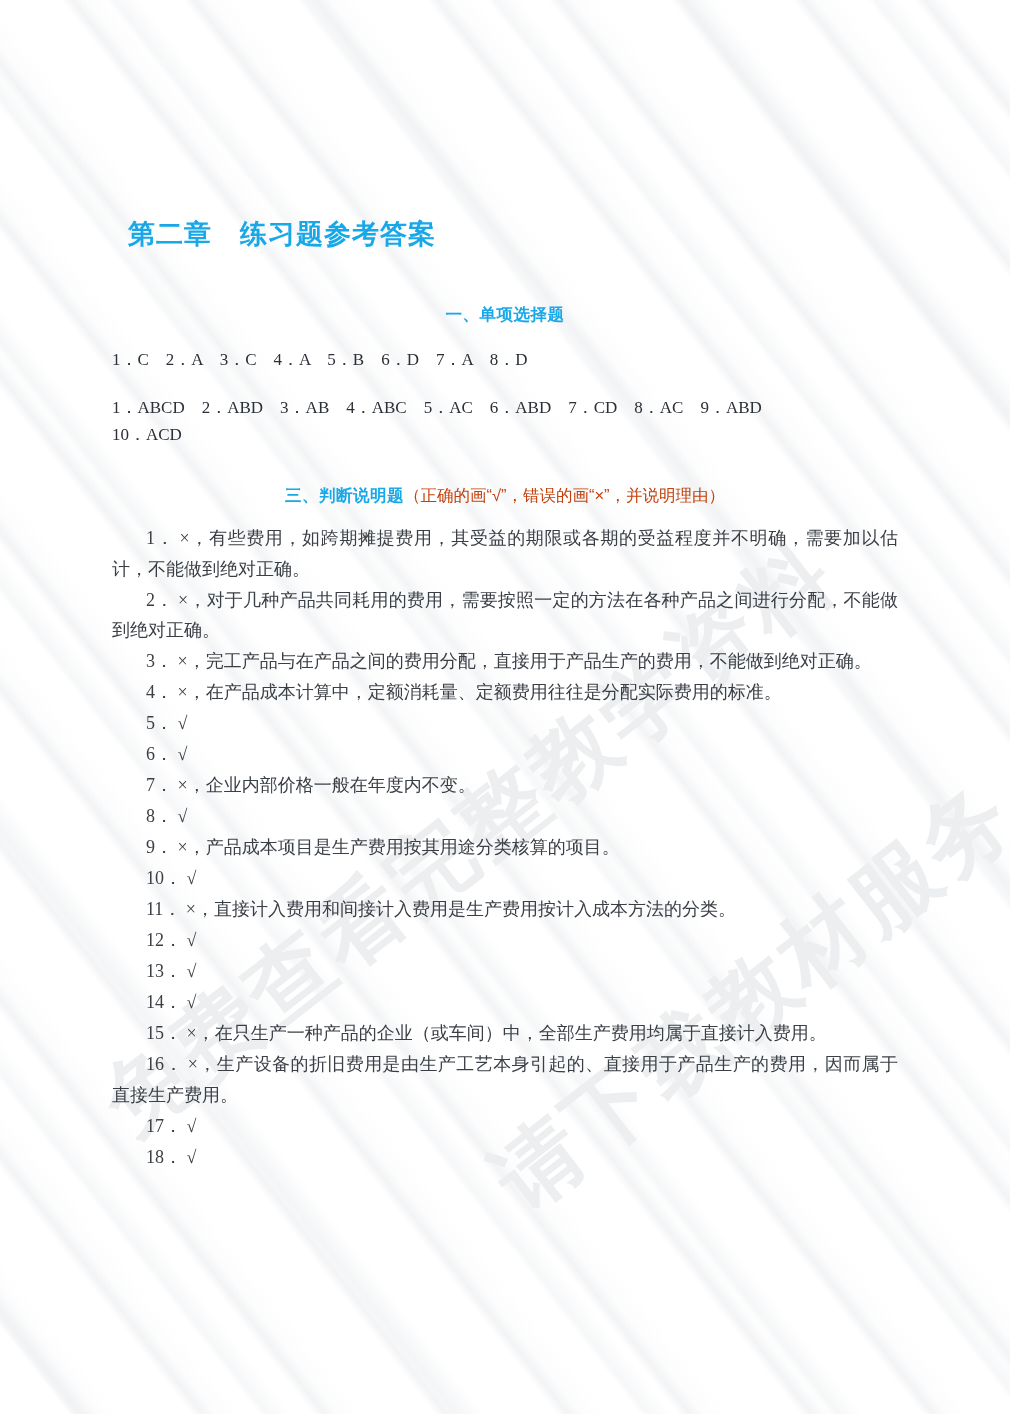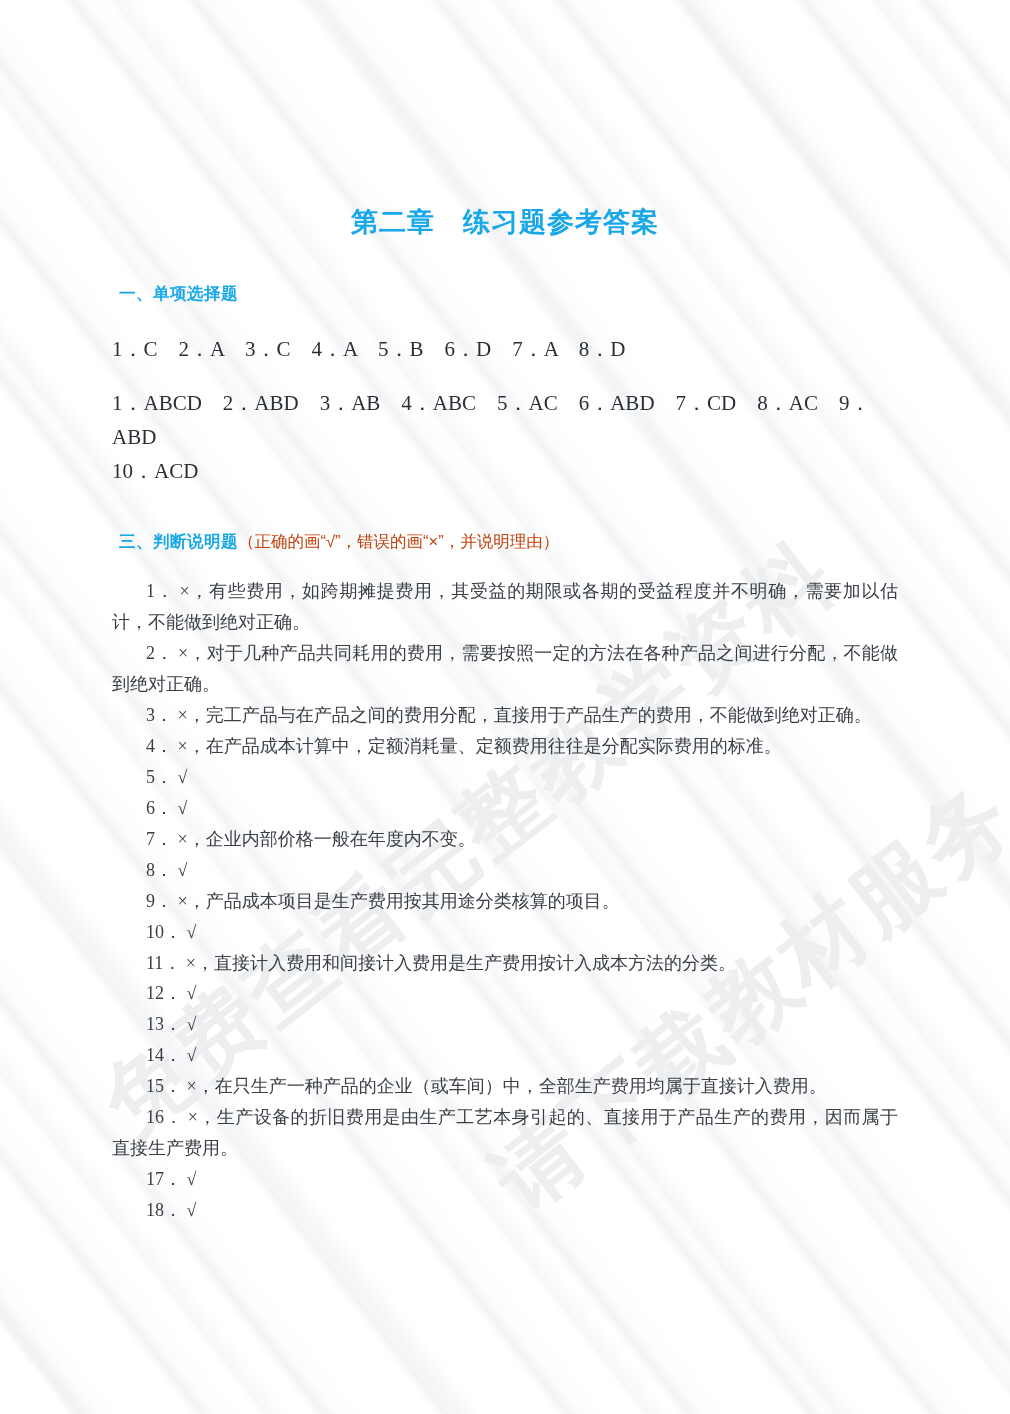--- a/index.html
+++ b/index.html
@@ -78,50 +78,51 @@
 
   
   #page {
     position: relative;
     z-index: 2;
     padding: 0 112px;
     box-sizing: border-box;
   }
 
   #doc-title {
-    margin: 4px;
+    margin: 16px;
     padding-top: 200px;
-    text-align: center;
+    text-align: left;
     font-family: "Liberation Sans", "DejaVu Sans", sans-serif;
     font-size: 27px;
     font-weight: 700;
     color: #18a8e8;
     letter-spacing: 1px;
     white-space: pre;
   }
 
   .section-heading {
-    margin: 7px;
+    margin: 0;
     padding-top: 36px;
     font-family: "Liberation Sans", "DejaVu Sans", sans-serif;
     font-size: 16.5px;
     font-weight: 700;
     color: #18a8e8;
     letter-spacing: .5px;
+    text-align: center;
   }
   .section-heading .sub {
     font-weight: 400;
     letter-spacing: 0;
     color: #c2410c;
   }
 
   .answer-row {
     margin: 0;
     padding-top: 20px;
-    font-size: 21px;
+    font-size: 17px;
     line-height: 1.62;
     color: #2b2f36;
     white-space: pre-wrap;
   }
 
   .tf-list {
     margin: 0;
     padding-top: 16px;
   }
   .tf-item {

